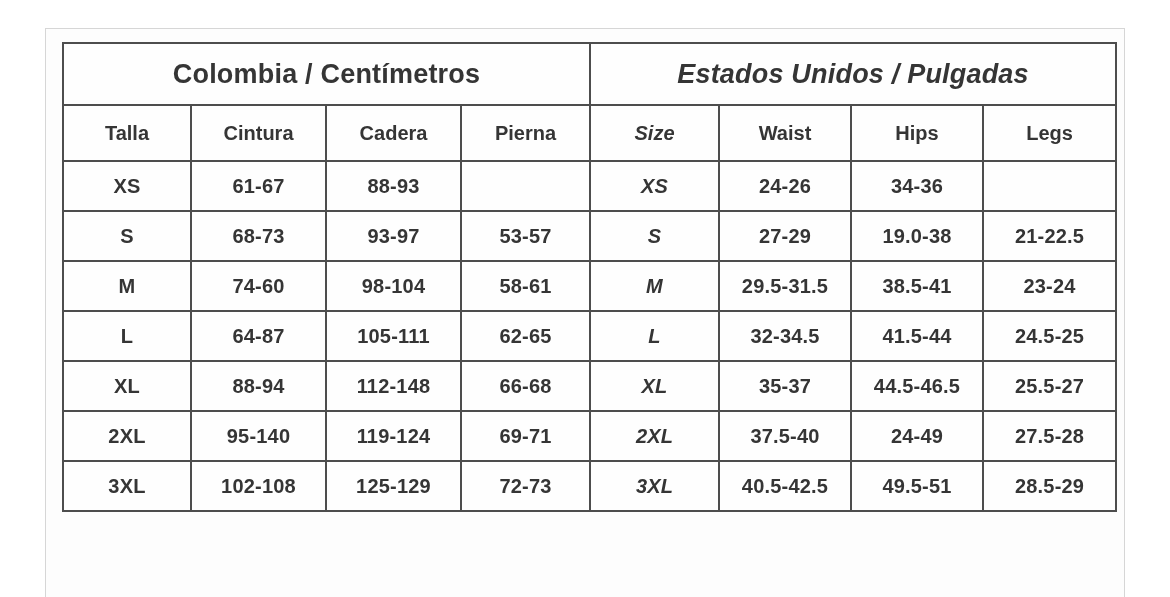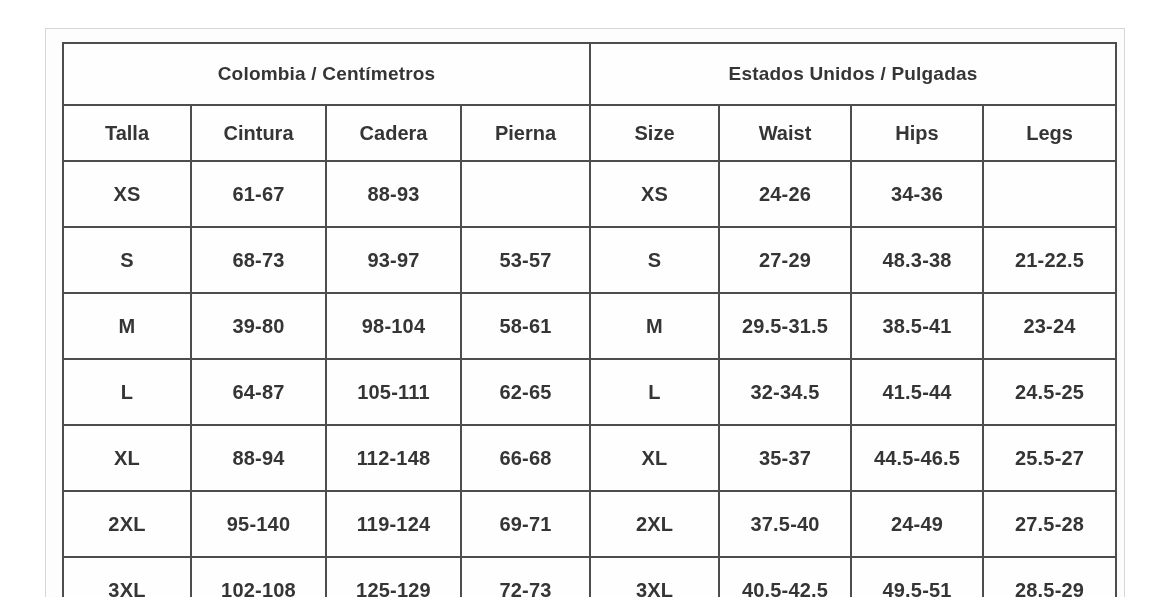--- a/index.html
+++ b/index.html
@@ -31,37 +31,37 @@
   table.size-chart th,
   table.size-chart td {
     border: 2px solid #4d4d4d;
     text-align: center;
     vertical-align: middle;
     color: #353535;
     font-weight: bold;
   }
   tr.section-row { height: 62px; }
   tr.header-row { height: 56px; }
-  tr.data-row { height: 66px; }
+  tr.data-row { height: 50px; }
   th.section-title {
-    font-size: 19px;
+    font-size: 27px;
     letter-spacing: 0.2px;
     color: #2f2f2f;
     border-radius: 26px;
   }
   th.col-header {
     font-size: 20px;
     color: #333333;
   }
   td.cell {
     font-size: 20px;
     color: #3a3a3a;
     letter-spacing: 0.2px;
   }
-  .divider-left { border-left-width: 2px; }
+  .divider-left { border-left-width: 2px; font-style: italic; }
 </style>
 </head>
 <body>
 
 <div class="card">
   <table class="size-chart">
     <colgroup>
       <col style="width:128px">
         <col style="width:135px">
         <col style="width:135px">
@@ -96,26 +96,26 @@
         <td class="cell">34-36</td>
         <td class="cell"></td>
       </tr>
       <tr class="data-row">
         <td class="cell">S</td>
         <td class="cell">68-73</td>
         <td class="cell">93-97</td>
         <td class="cell">53-57</td>
         <td class="cell divider-left">S</td>
         <td class="cell">27-29</td>
-        <td class="cell">48.3-38</td>
+        <td class="cell">19.0-38</td>
         <td class="cell">21-22.5</td>
       </tr>
       <tr class="data-row">
         <td class="cell">M</td>
-        <td class="cell">39-80</td>
+        <td class="cell">74-60</td>
         <td class="cell">98-104</td>
         <td class="cell">58-61</td>
         <td class="cell divider-left">M</td>
         <td class="cell">29.5-31.5</td>
         <td class="cell">38.5-41</td>
         <td class="cell">23-24</td>
       </tr>
       <tr class="data-row">
         <td class="cell">L</td>
         <td class="cell">64-87</td>

